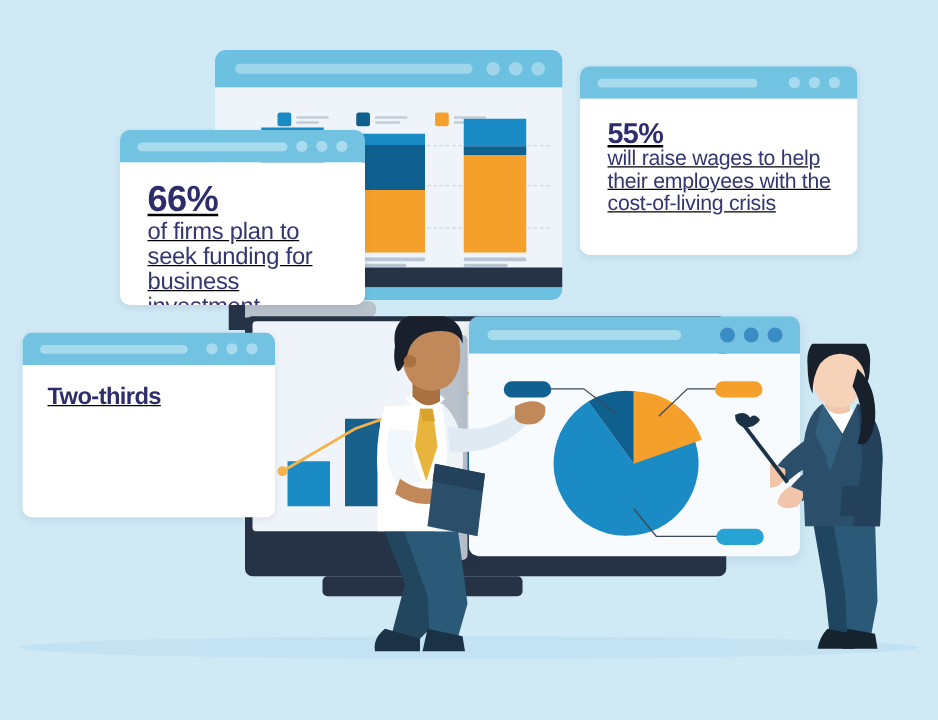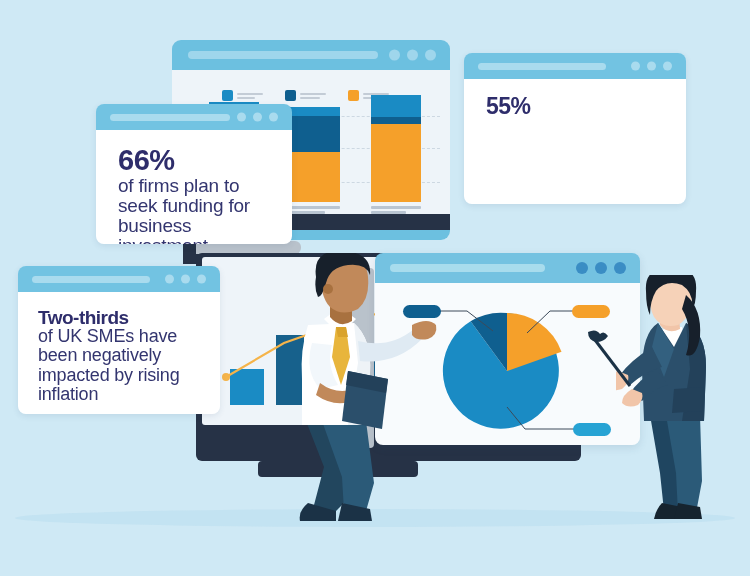--- a/index.html
+++ b/index.html
@@ -5,21 +5,21 @@
 <style>
   html,body{margin:0;padding:0;}
   body{
     width:750px;height:576px;overflow:hidden;
     background:#cfe9f5;
     font-family:"Liberation Sans", sans-serif;
   }
   #stage{position:relative;width:750px;height:576px;overflow:hidden;background:#cfe9f5;}
 
   
-  .card{position:absolute;border-radius:8px;overflow:hidden;}
+  .card{position:absolute;border-radius:8px;overflow:hidden;text-decoration:underline;}
   .card .bar{position:relative;height:26px;background:#72c3e2;display:flex;align-items:center;}
   .card .url{height:7px;border-radius:4px;background:#a9dbee;margin-left:14px;flex:0 0 auto;}
   .card .dots{position:absolute;right:14px;top:50%;transform:translateY(-50%);display:flex;gap:7px;}
   .card .dots i{display:block;width:9px;height:9px;border-radius:50%;background:#a9dbee;}
   .card .body{background:#ffffff;height:calc(100% - 26px);position:relative;}
 
   
   .stat{box-shadow:0 2px 6px rgba(40,70,110,.10);}
   .stat .body{padding:16px 18px 10px 22px;box-sizing:border-box;}
   .stat .big{
@@ -182,35 +182,35 @@
     <div class="bar">
       <div class="url" style="width:128px"></div>
       <div class="dots">
         <i></i>
         <i></i>
         <i></i>
       </div>
     </div>
     <div class="body">
       <div class="big" style="font-size:23px;">55%</div>
+      <div class="sub" style="font-size:17px;">will raise wages to help their employees with the cost-of-living crisis</div>
     </div>
   </div>
 
   <div class="card stat" id="cardtt" style="left:18px;top:266px;width:202px;height:148px;">
     <div class="bar">
       <div class="url" style="width:118px"></div>
       <div class="dots">
         <i></i>
         <i></i>
         <i></i>
       </div>
     </div>
     <div class="body" style="padding-left:20px;">
       <div class="big" style="font-size:19px;">Two-thirds</div>
-      <div class="sub" style="font-size:18px;">of UK SMEs have been negatively impacted by rising inflation</div>
     </div>
   </div>
 
   <div class="card" id="piecard">
     <div class="bar">
       <div class="url"></div>
       <div class="dots">
         <i></i>
         <i></i>
         <i></i>

